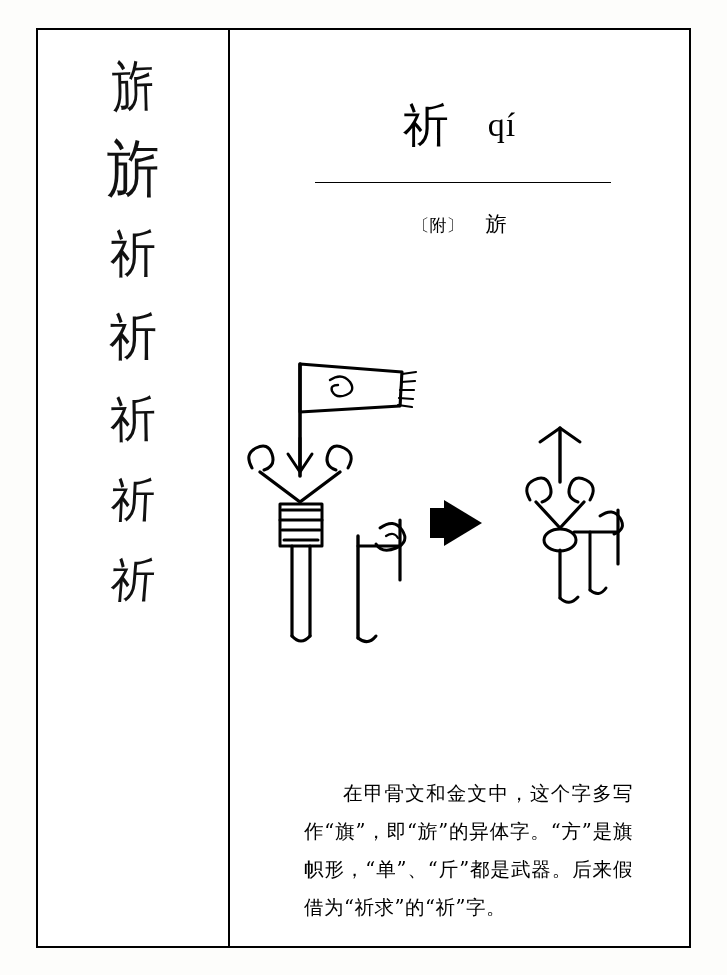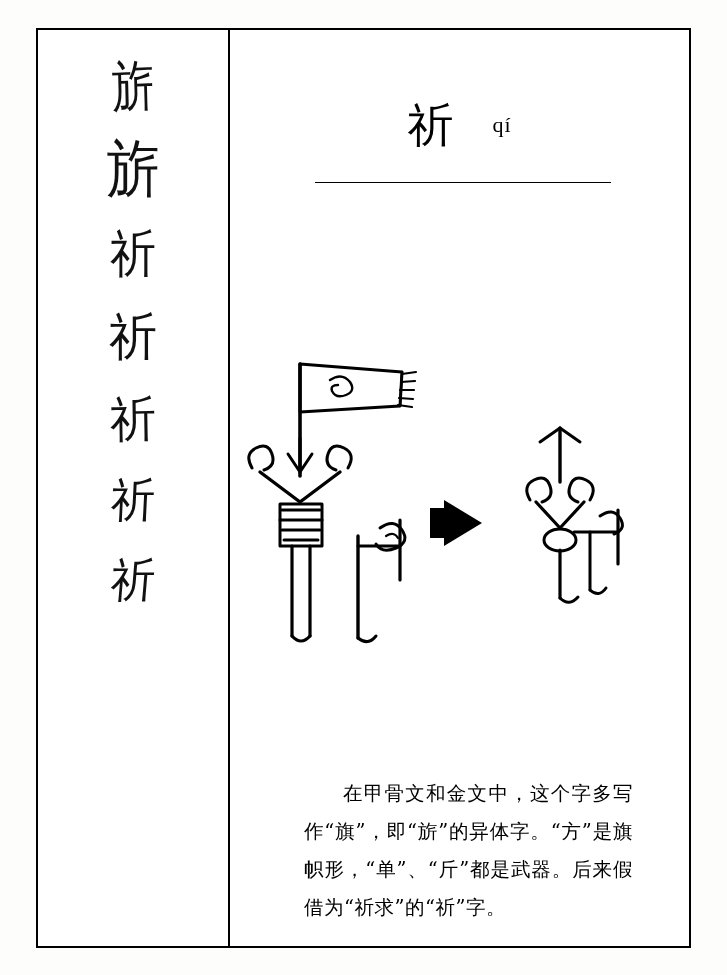--- a/index.html
+++ b/index.html
@@ -93,21 +93,21 @@
     white-space: nowrap;
   }
   #headword {
     font-family: "DejaVu Serif", serif;
     font-size: 46px;
     line-height: 1;
     vertical-align: middle;
   }
   #pinyin {
     font-family: "Liberation Serif", serif;
-    font-size: 22px;
+    font-size: 34px;
     margin-left: 34px;
     vertical-align: middle;
     letter-spacing: 1px;
   }
 
   #rule {
     position: absolute;
     left: 85px;
     right: 78px;
     top: 152px;
@@ -172,20 +172,24 @@
 
     <div id="entry">
 
       <div id="headword-row">
         <span id="headword">祈</span>
         <span id="pinyin">qí</span>
       </div>
 
       <div id="rule"></div>
 
+      <div id="alt-row">
+        <span id="alt-bracket">〔附〕</span>
+        <span id="alt-char">旂</span>
+      </div>
 
       <div id="illustration">
         <svg width="460" height="310" viewBox="0 0 460 310" xmlns="http://www.w3.org/2000/svg">
           <g fill="none" stroke="#000" stroke-width="3.2" stroke-linecap="round" stroke-linejoin="round">
 
             <path d="M70 14 L70 126" stroke-width="3.6"></path>
 
             <path d="M70 14 L172 22 L170 56 L70 62 Z" stroke-width="3"></path>
 
             <path d="M100 30 q12 -8 20 2 q6 9 -4 13 q-10 4 -14 -4 q-2 -6 6 -6" stroke-width="2.4"></path>

